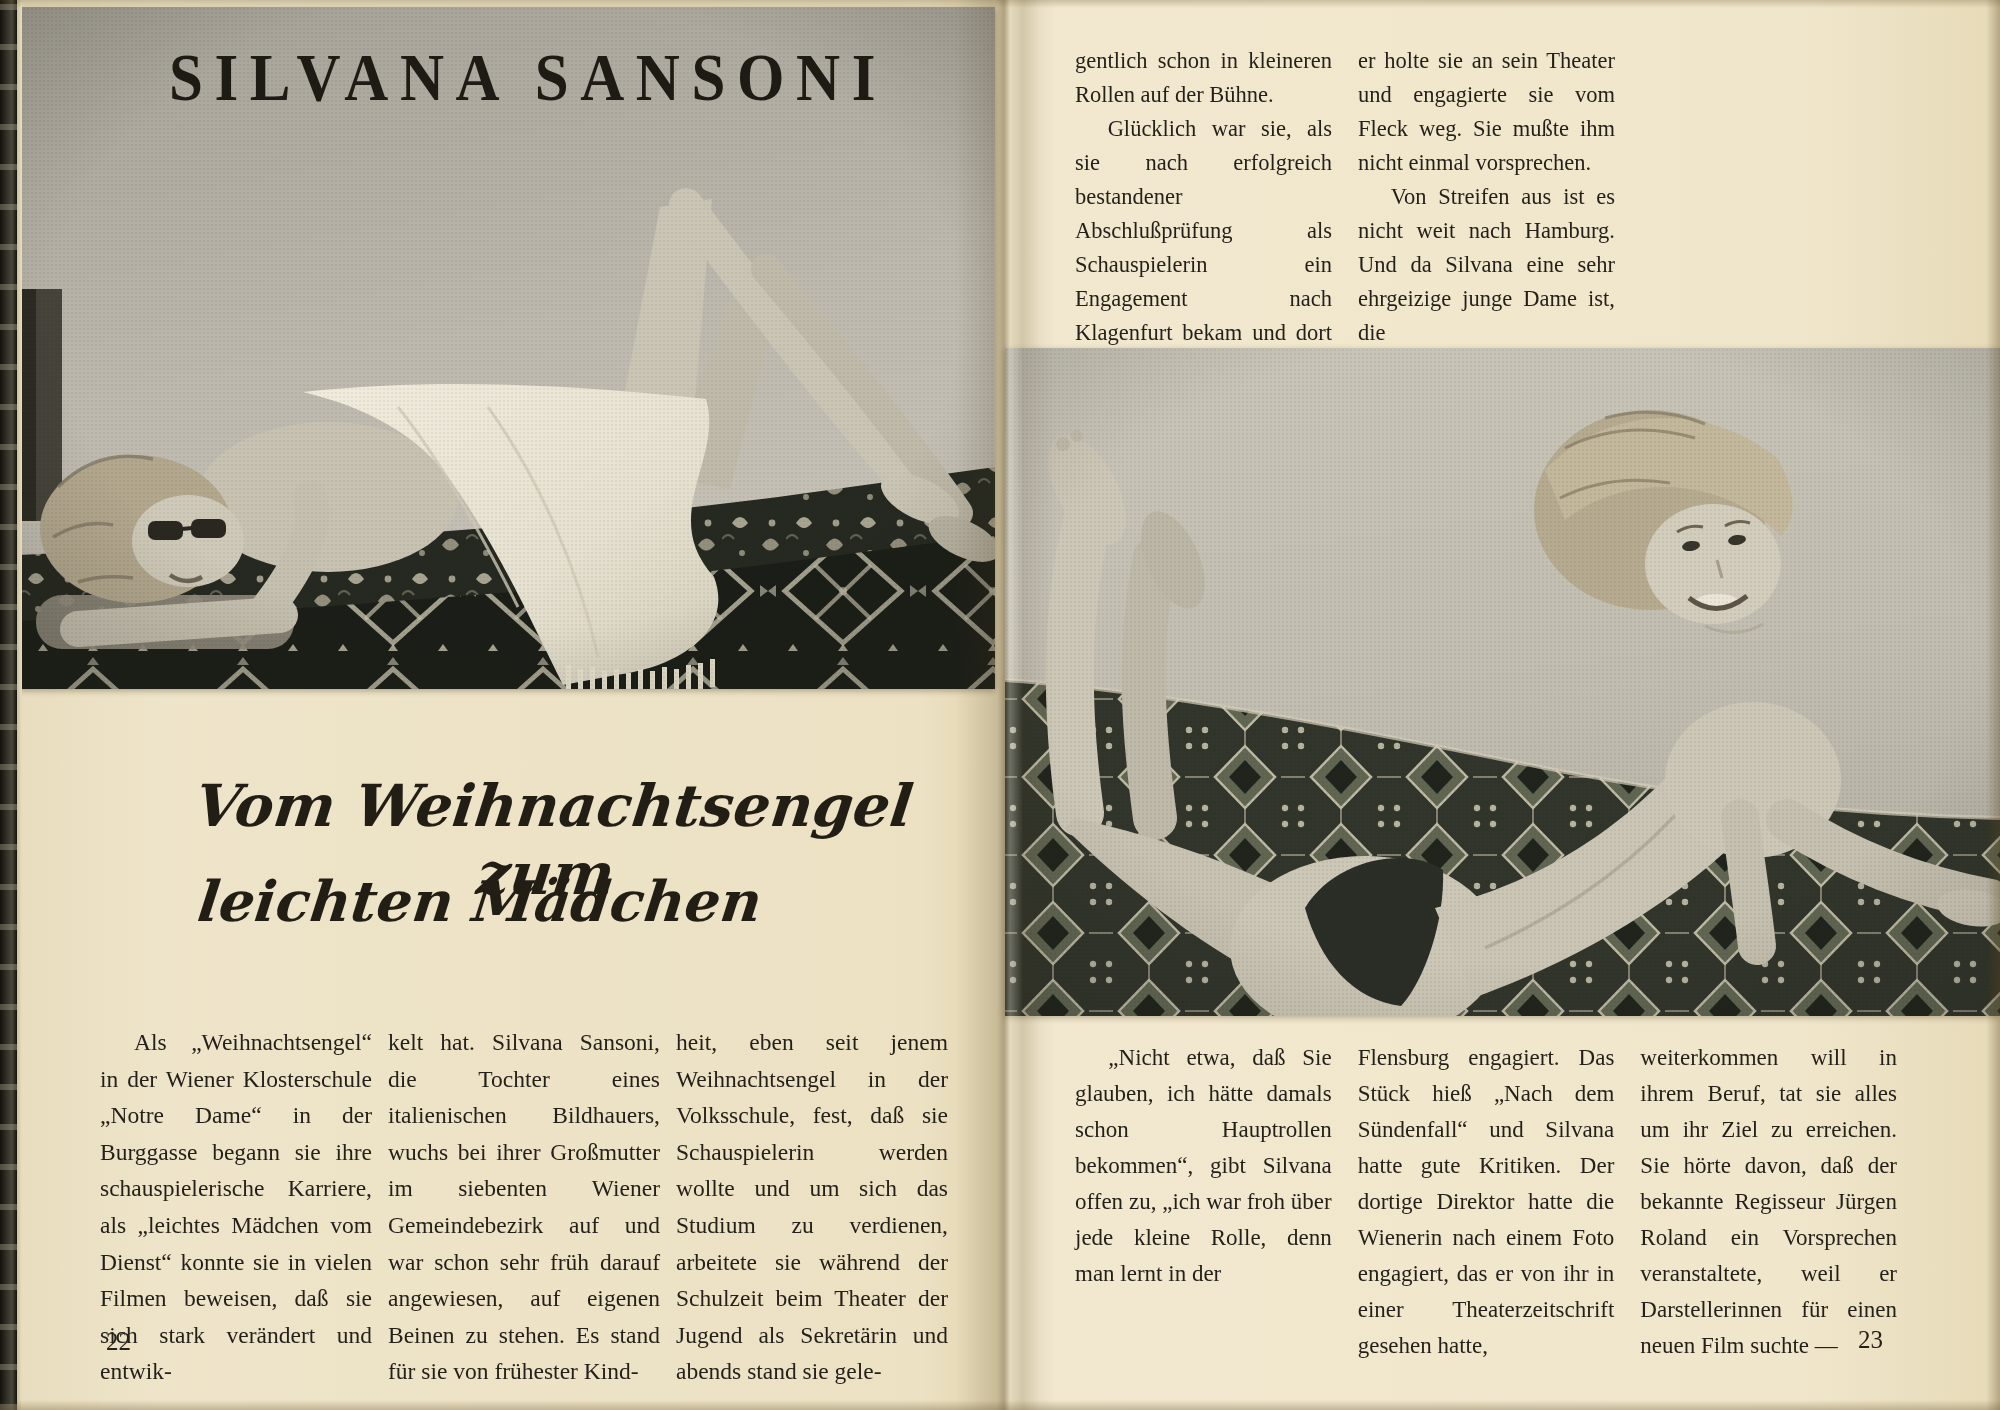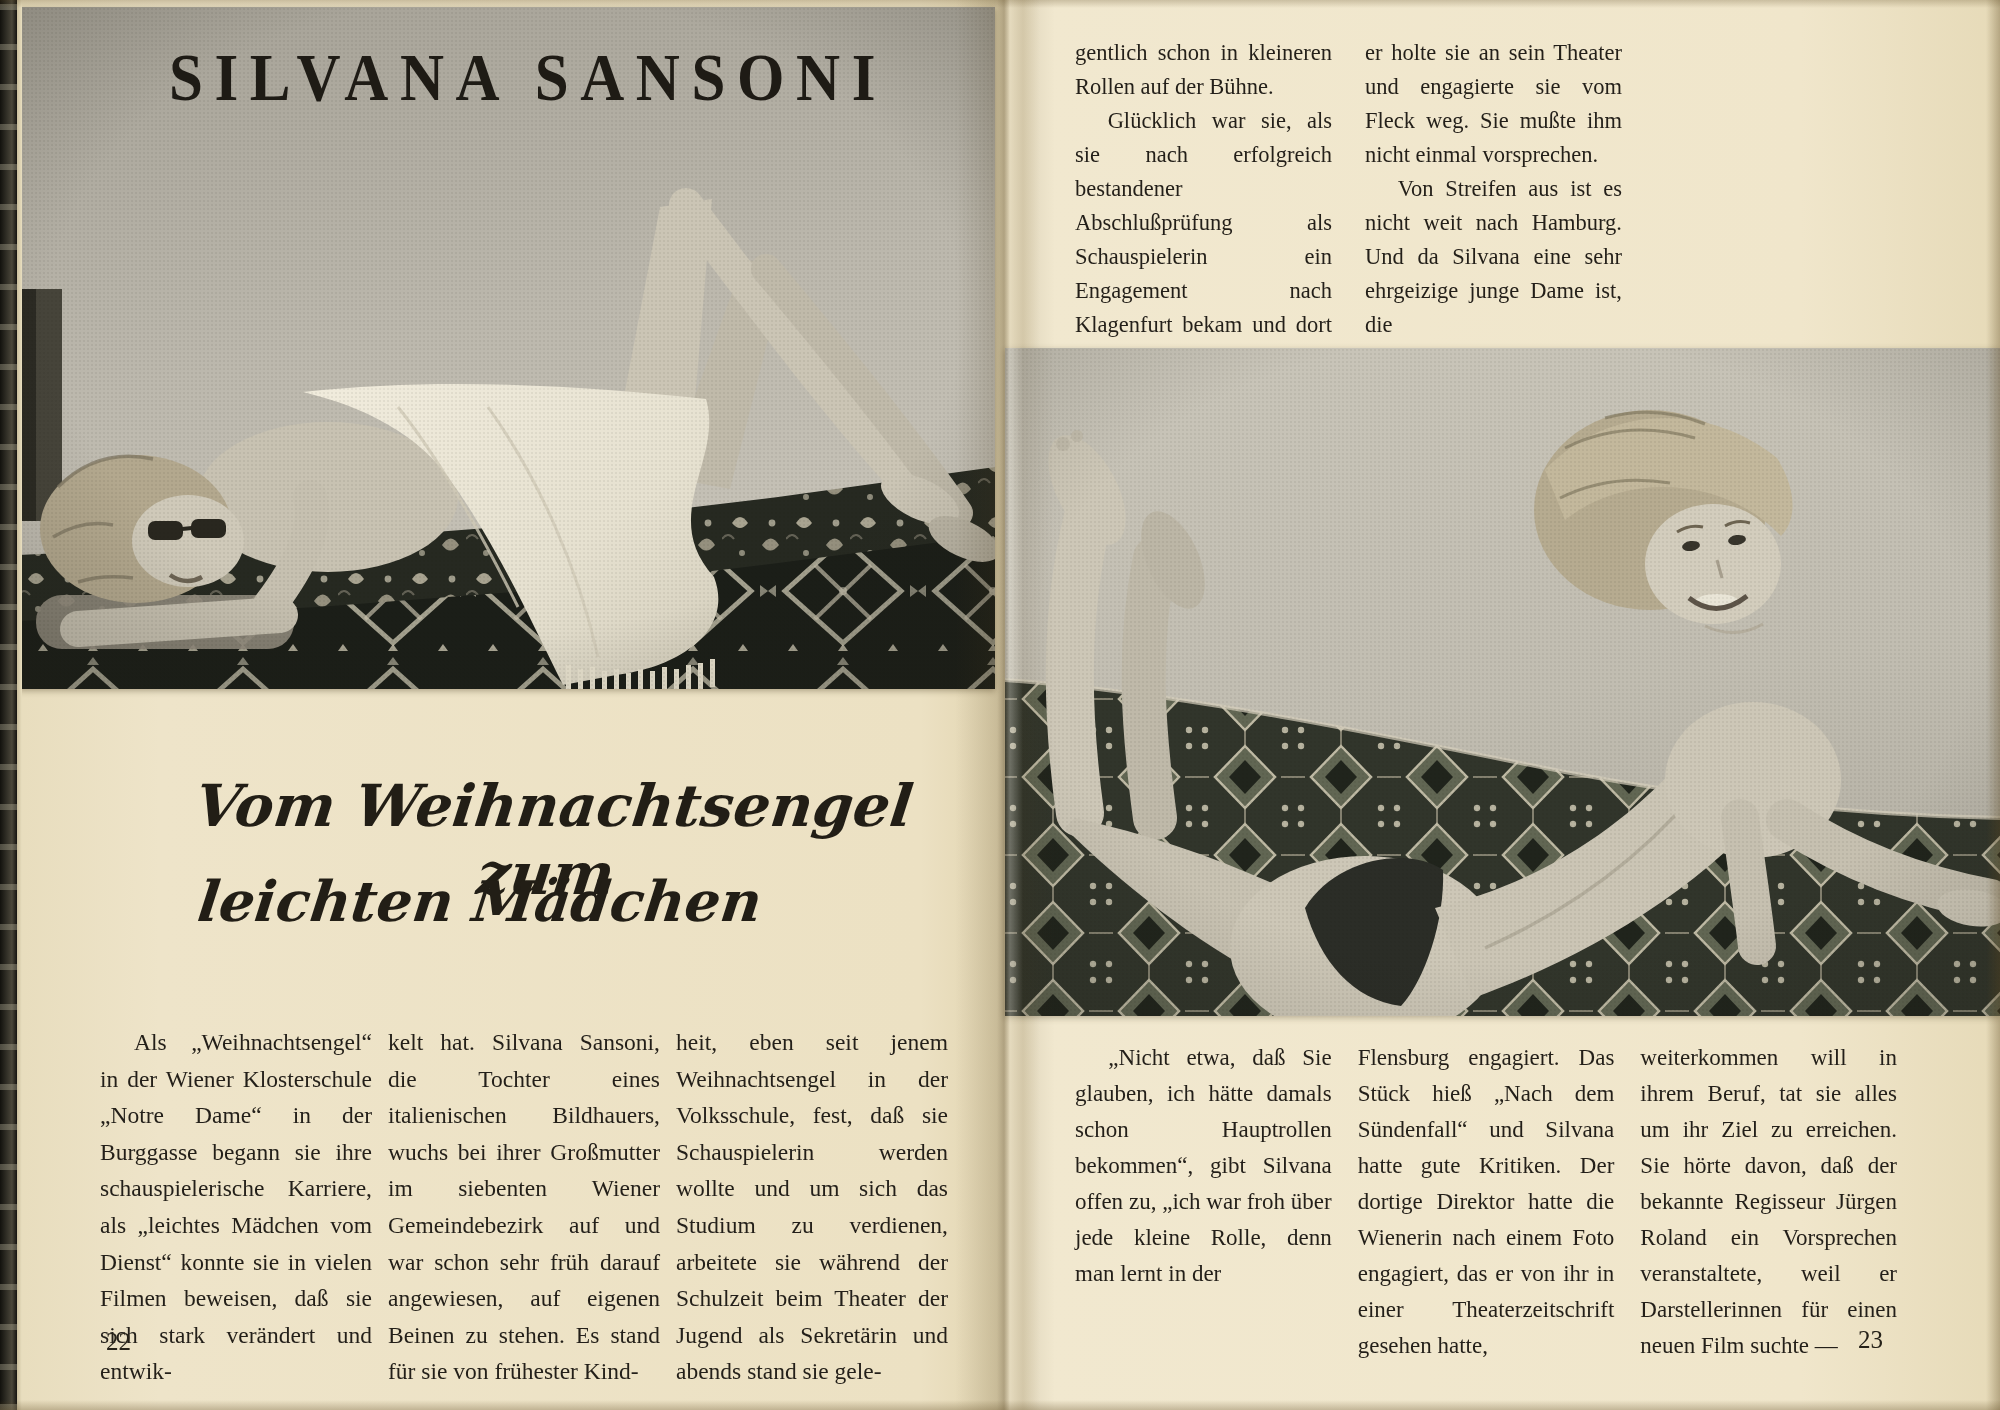--- a/index.html
+++ b/index.html
@@ -37,21 +37,21 @@
   .script-1{left:150px;top:772px;width:800px;font-size:58px;}
   .script-2{left:150px;top:868px;width:660px;font-size:56px;}
 
   
   .cols{position:absolute;display:flex;}
   .col{text-align:justify;hyphens:none;}
   .col p{margin:0;}
   .col p.indent{text-indent:1.45em;}
   .cols-left{left:100px;top:1024px;width:872px;gap:16px;}
   .cols-left .col{width:272px;font-size:23.5px;line-height:36.6px;}
-  .cols-rtop{left:1075px;top:36px;width:822px;gap:33px;}
+  .cols-rtop{left:1075px;top:44px;width:822px;gap:26px;}
   .cols-rtop .col{width:257px;font-size:22.5px;line-height:34px;}
   .cols-rbot{left:1075px;top:1040px;width:822px;gap:26px;}
   .cols-rbot .col{width:257px;font-size:23px;line-height:36px;}
 
   .pagenum{position:absolute;font-weight:normal;font-size:25px;color:#262219;}
   .pagenum-22{left:106px;top:1328px;}
   .pagenum-23{left:1858px;top:1326px;}
 </style>
 </head>
 <body>

